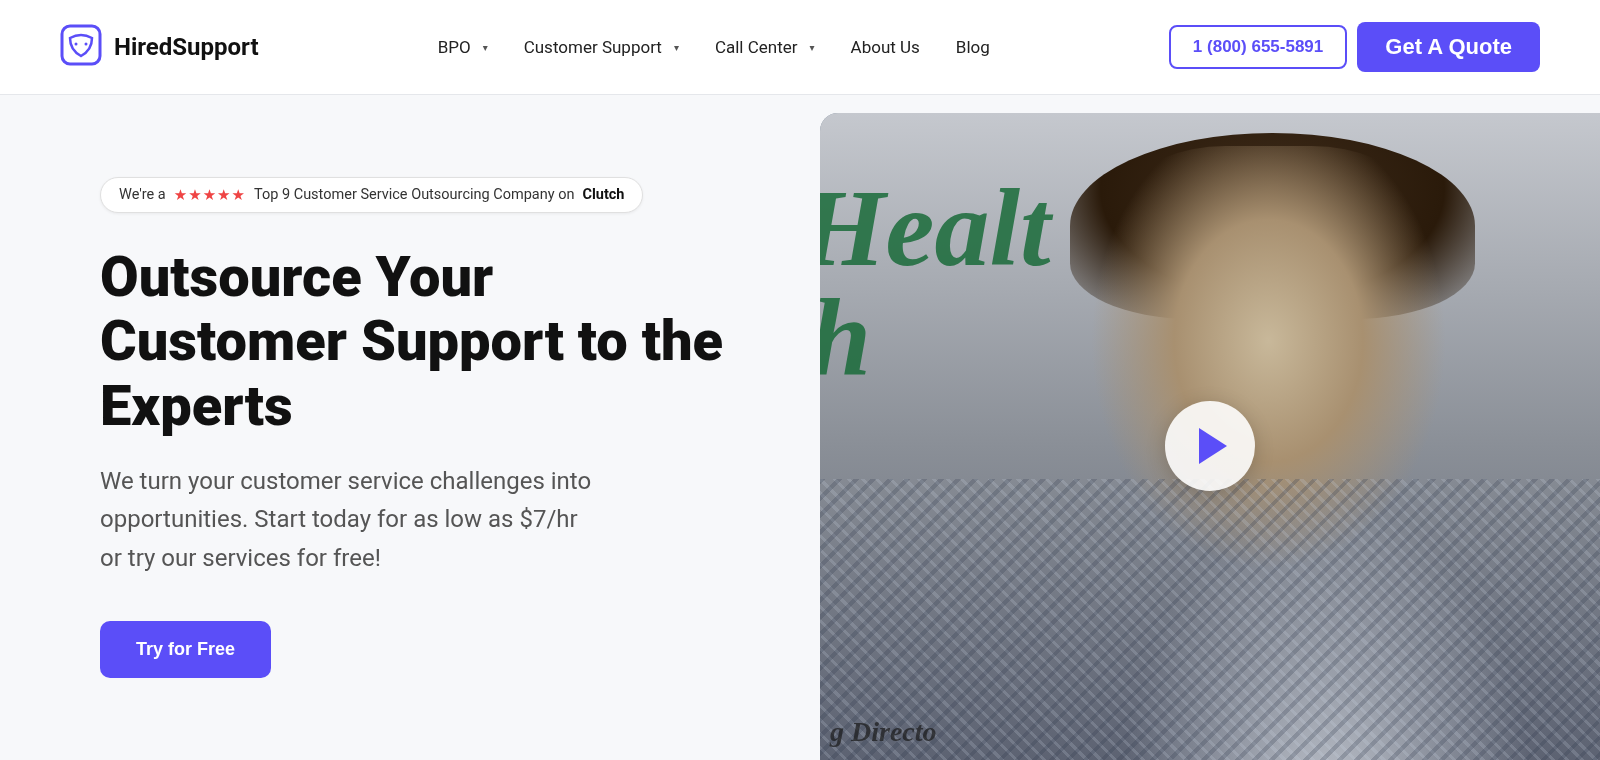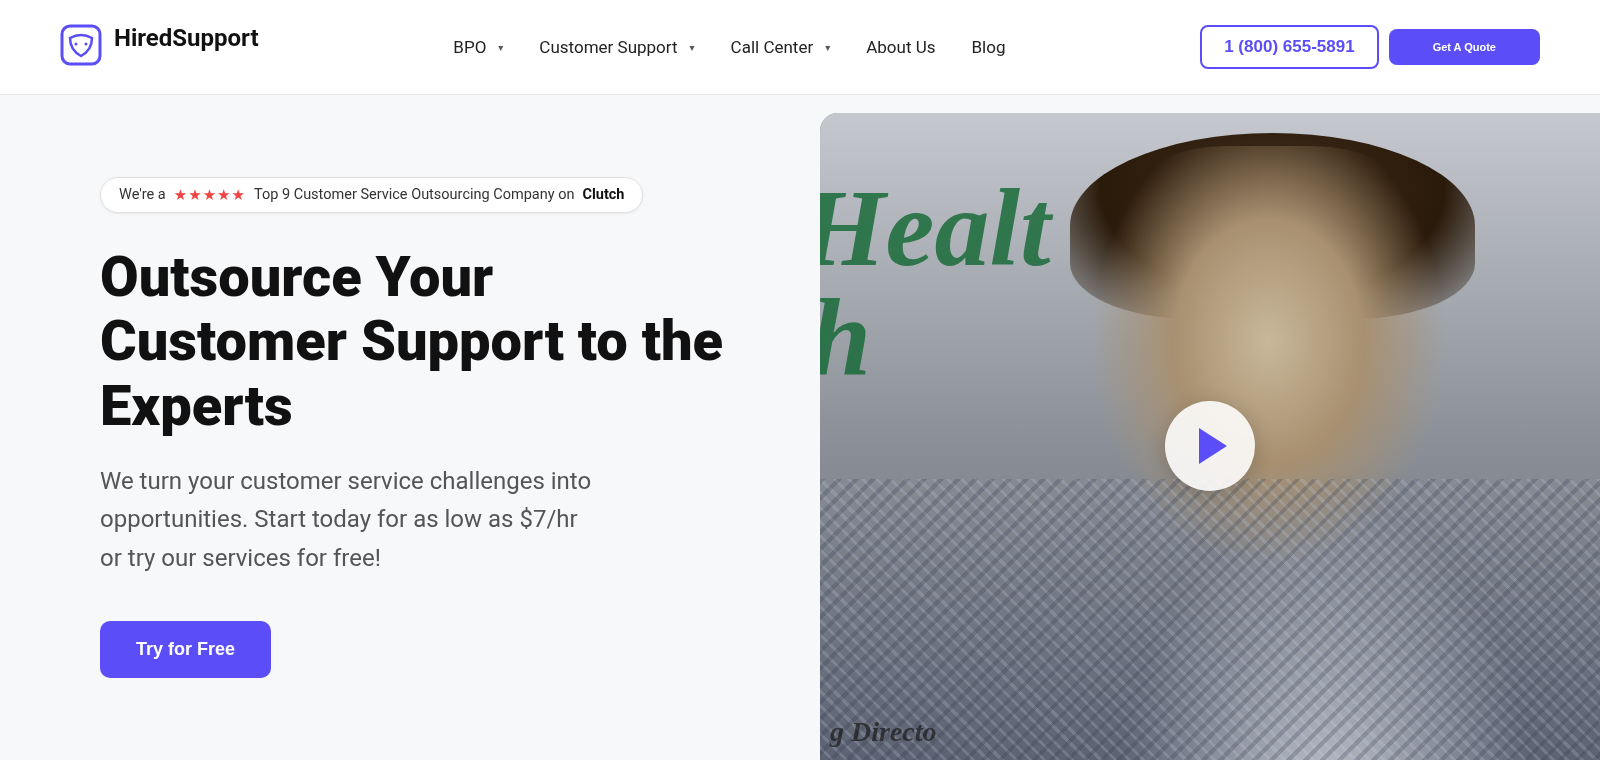--- a/index.html
+++ b/index.html
@@ -10,21 +10,21 @@
       display: flex;
       align-items: center;
       justify-content: space-between;
       padding: 0 60px;
       height: 95px;
       border-bottom: 1.5px solid #e5e7eb;
       background: #fff;
     }
     .logo-area {
       display: flex;
-      align-items: flex-start;
+      align-items: center;
       gap: 12px;
       text-decoration: none;
     }
     .logo-icon svg {
       width: 42px;
       height: 42px;
     }
     .logo-text {
       font-size: 24px;
       font-weight: 700;
@@ -62,22 +62,22 @@
       font-size: 17px;
       font-weight: 600;
       cursor: pointer;
       white-space: nowrap;
     }
     .btn-quote {
       background: #5b4ef8;
       color: #fff;
       border: none;
       border-radius: 8px;
-      padding: 12px 44px;
-      font-size: 11px;
+      padding: 12px 28px;
+      font-size: 22px;
       font-weight: 700;
       cursor: pointer;
       white-space: nowrap;
     }
 
     
     main {
       display: flex;
       align-items: stretch;
       height: calc(760px - 95px);

